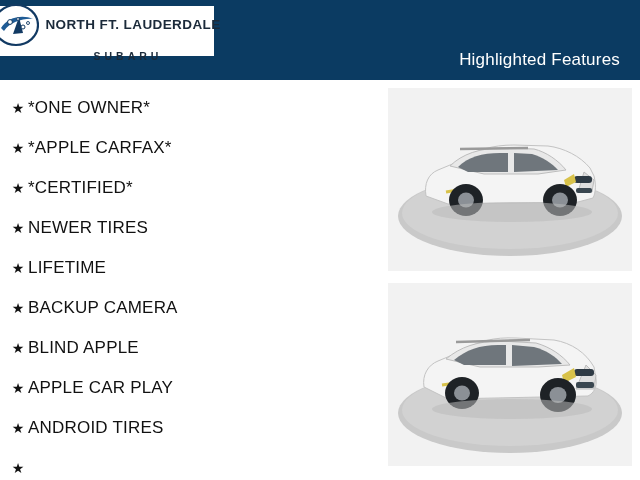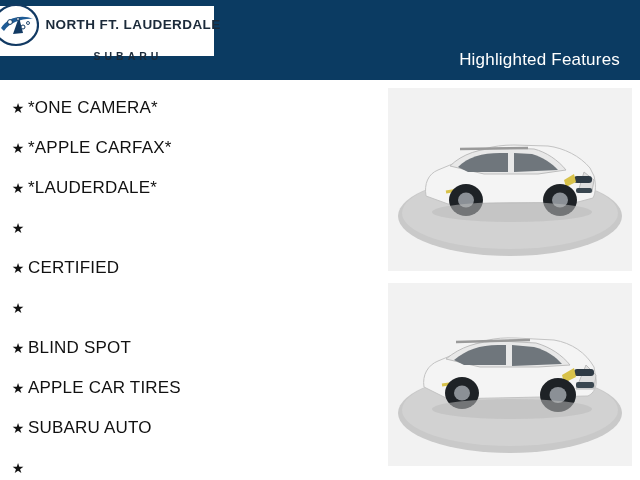--- a/index.html
+++ b/index.html
@@ -158,51 +158,53 @@
     </div>
 
     <div class="header-title">Highlighted Features</div>
   </div>
 
   <div class="content">
 
     <div class="features">
       <div class="feature-row">
         <span class="bullet">★</span>
-        <span class="feature-label">*ONE CAMERA*</span>
+        <span class="feature-label">*ONE OWNER*</span>
       </div>
       <div class="feature-row">
         <span class="bullet">★</span>
         <span class="feature-label">*APPLE CARFAX*</span>
       </div>
       <div class="feature-row">
         <span class="bullet">★</span>
-        <span class="feature-label">*LAUDERDALE*</span>
-      </div>
-      <div class="feature-row">
-        <span class="bullet">★</span>
-      </div>
-      <div class="feature-row">
-        <span class="bullet">★</span>
-        <span class="feature-label">CERTIFIED</span>
-      </div>
-      <div class="feature-row">
-        <span class="bullet">★</span>
-      </div>
-      <div class="feature-row">
-        <span class="bullet">★</span>
-        <span class="feature-label">BLIND SPOT</span>
-      </div>
-      <div class="feature-row">
-        <span class="bullet">★</span>
-        <span class="feature-label">APPLE CAR TIRES</span>
-      </div>
-      <div class="feature-row">
-        <span class="bullet">★</span>
-        <span class="feature-label">SUBARU AUTO</span>
+        <span class="feature-label">*CERTIFIED*</span>
+      </div>
+      <div class="feature-row">
+        <span class="bullet">★</span>
+        <span class="feature-label">NEWER TIRES</span>
+      </div>
+      <div class="feature-row">
+        <span class="bullet">★</span>
+        <span class="feature-label">LIFETIME</span>
+      </div>
+      <div class="feature-row">
+        <span class="bullet">★</span>
+        <span class="feature-label">BACKUP CAMERA</span>
+      </div>
+      <div class="feature-row">
+        <span class="bullet">★</span>
+        <span class="feature-label">BLIND APPLE</span>
+      </div>
+      <div class="feature-row">
+        <span class="bullet">★</span>
+        <span class="feature-label">APPLE CAR PLAY</span>
+      </div>
+      <div class="feature-row">
+        <span class="bullet">★</span>
+        <span class="feature-label">ANDROID TIRES</span>
       </div>
       <div class="feature-row">
         <span class="bullet">★</span>
       </div>
     </div>
 
     <div class="photo photo-1">
       <svg viewBox="0 0 244 183" xmlns="http://www.w3.org/2000/svg">
         <rect x="0" y="0" width="244" height="183" fill="#f2f2f2"></rect>
         <ellipse cx="122" cy="128" rx="112" ry="40" fill="#c9c9c9"></ellipse>

